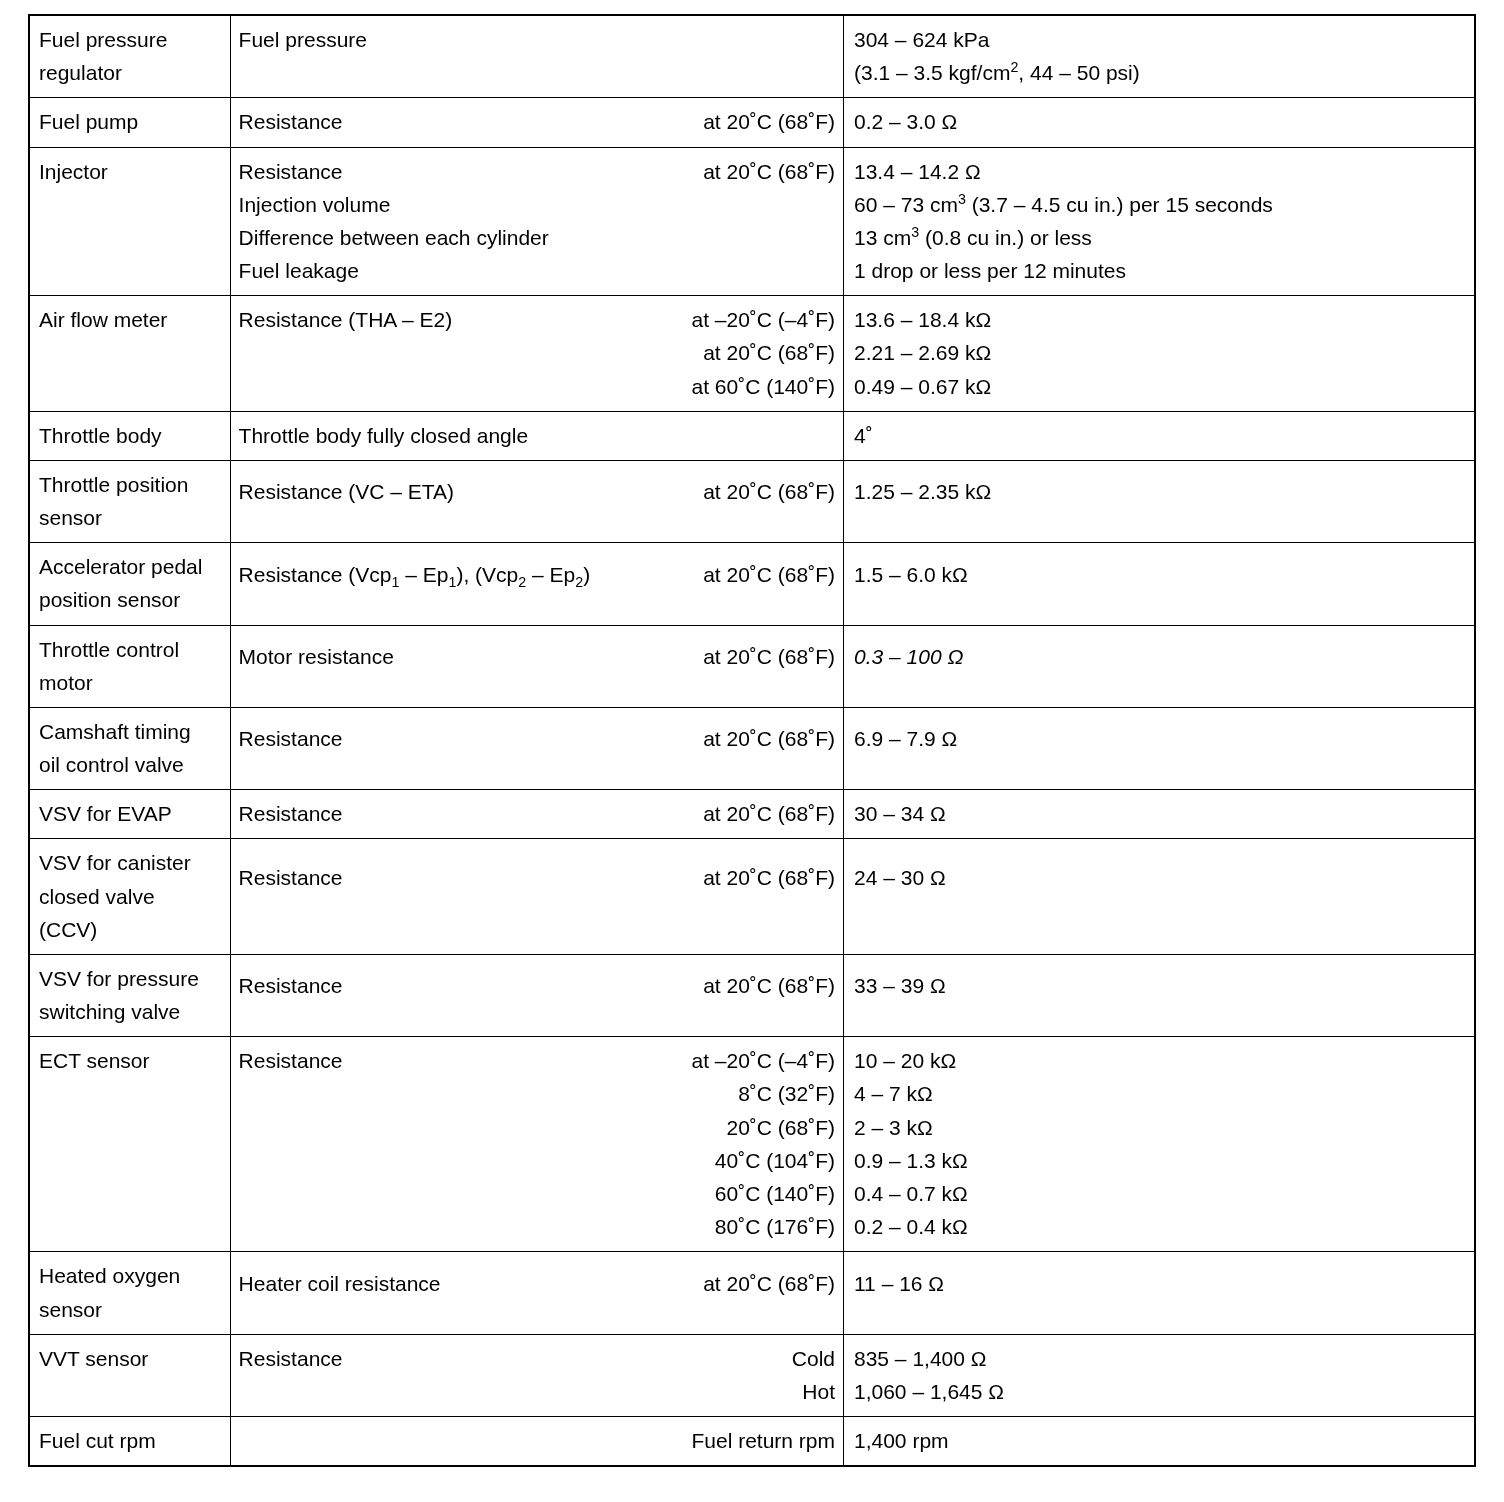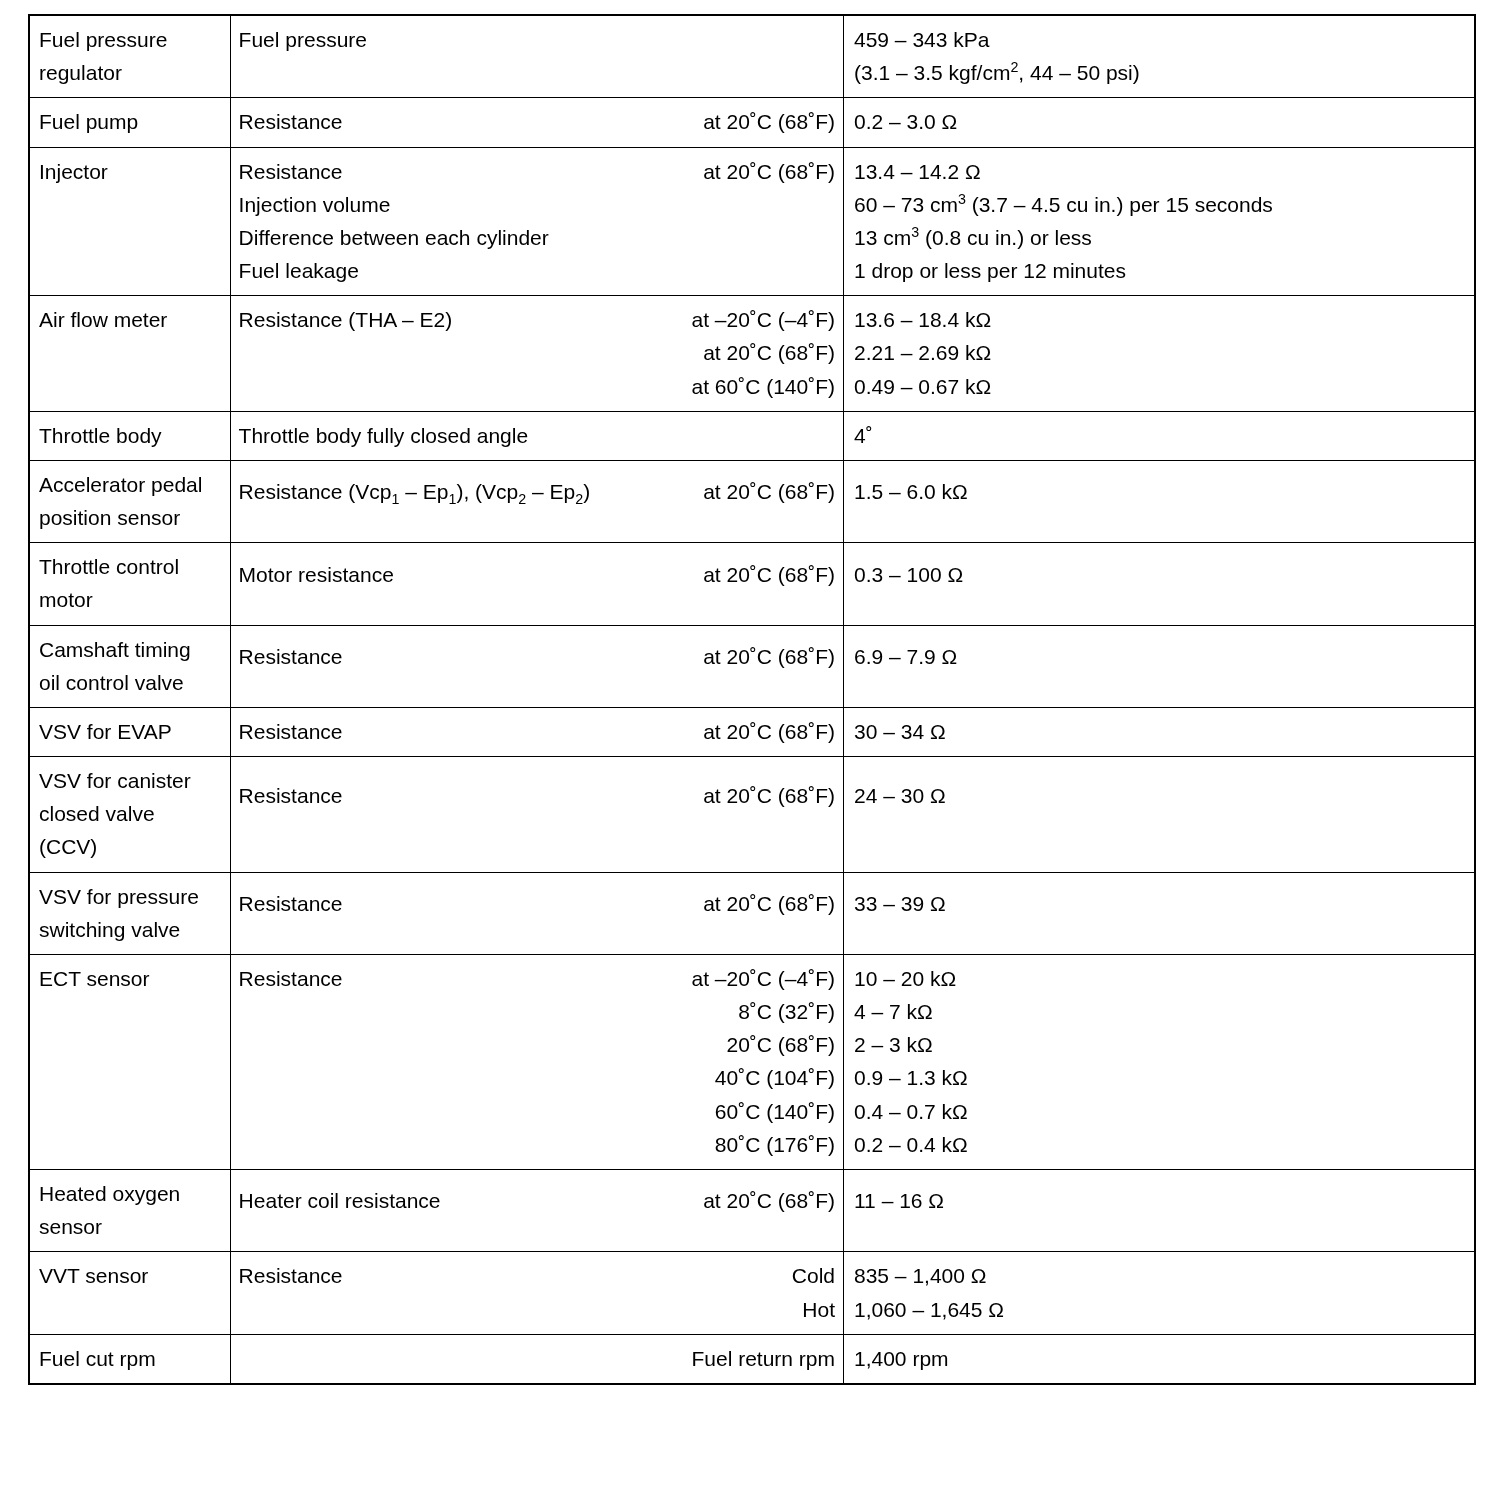--- a/index.html
+++ b/index.html
@@ -88,21 +88,21 @@
           <td>
             <div class="cell desc">
               <div class="rowline">
                 <span class="lbl">Fuel pressure</span>
                 <span class="cond"></span>
               </div>
             </div>
           </td>
           <td>
             <div class="cell value">
-              <div class="valline">459 – 343 kPa</div>
+              <div class="valline">304 – 624 kPa</div>
               <div class="valline">(3.1 – 3.5 kgf/cm<sup>2</sup>, 44 – 50 psi)</div>
             </div>
           </td>
         </tr>
         <tr>
           <td>
             <div class="cell item">
               <div class="plain">Fuel pump</div>
             </div>
           </td>
@@ -201,20 +201,41 @@
           </td>
           <td>
             <div class="cell value">
               <div class="valline">4˚</div>
             </div>
           </td>
         </tr>
         <tr>
           <td>
             <div class="cell item">
+              <div class="plain">Throttle position</div>
+              <div class="plain">sensor</div>
+            </div>
+          </td>
+          <td>
+            <div class="cell desc" style="padding-top: 14.5px; padding-bottom: 15.5px;">
+              <div class="rowline">
+                <span class="lbl">Resistance (VC – ETA)</span>
+                <span class="cond">at 20˚C (68˚F)</span>
+              </div>
+            </div>
+          </td>
+          <td>
+            <div class="cell value" style="padding-top: 14.5px; padding-bottom: 15.5px;">
+              <div class="valline">1.25 – 2.35 kΩ</div>
+            </div>
+          </td>
+        </tr>
+        <tr>
+          <td>
+            <div class="cell item">
               <div class="plain">Accelerator pedal</div>
               <div class="plain">position sensor</div>
             </div>
           </td>
           <td>
             <div class="cell desc" style="padding-top: 14.5px; padding-bottom: 15.5px;">
               <div class="rowline">
                 <span class="lbl">Resistance (Vcp<sub>1</sub> – Ep<sub>1</sub>), (Vcp<sub>2</sub> – Ep<sub>2</sub>)</span>
                 <span class="cond">at 20˚C (68˚F)</span>
               </div>
@@ -235,21 +256,21 @@
           </td>
           <td>
             <div class="cell desc" style="padding-top: 14.5px; padding-bottom: 15.5px;">
               <div class="rowline">
                 <span class="lbl">Motor resistance</span>
                 <span class="cond">at 20˚C (68˚F)</span>
               </div>
             </div>
           </td>
           <td>
-            <div class="cell value" style="padding-top: 14.5px; padding-bottom: 15.5px;">
+            <div class="cell value" style="padding-top: 14.5px; padding-bottom: 15.5px; font-style: italic;">
               <div class="valline">0.3 – 100 Ω</div>
             </div>
           </td>
         </tr>
         <tr>
           <td>
             <div class="cell item">
               <div class="plain">Camshaft timing</div>
               <div class="plain">oil control valve</div>
             </div>

